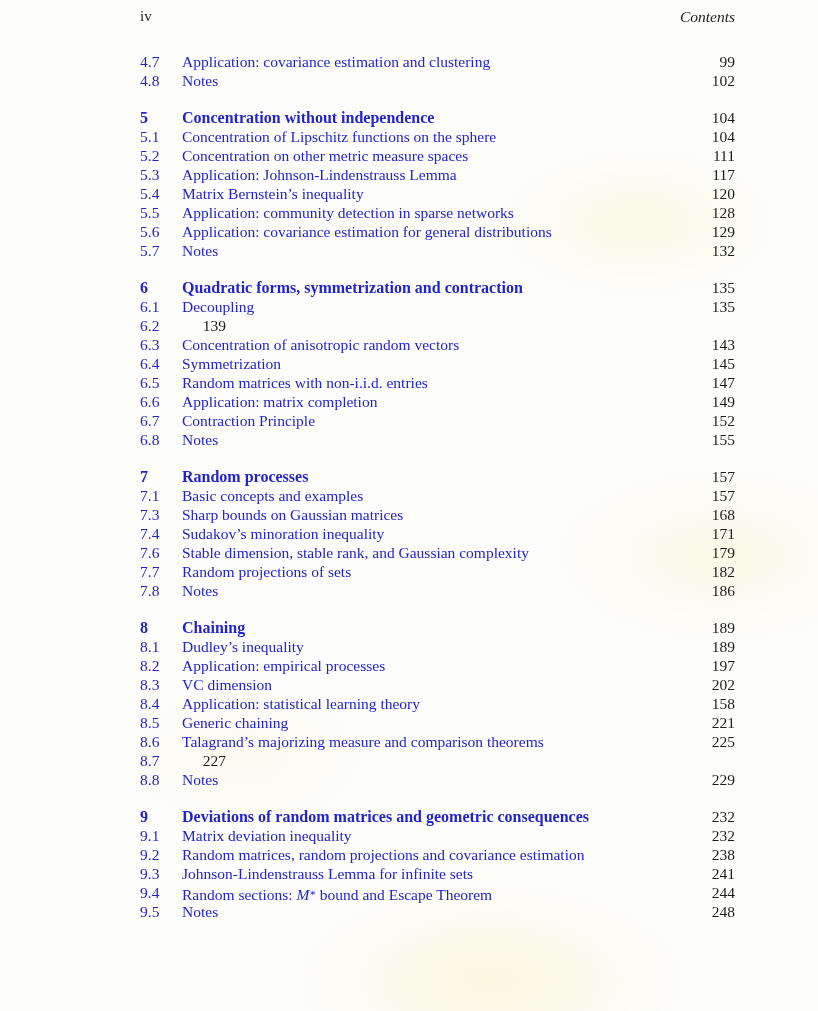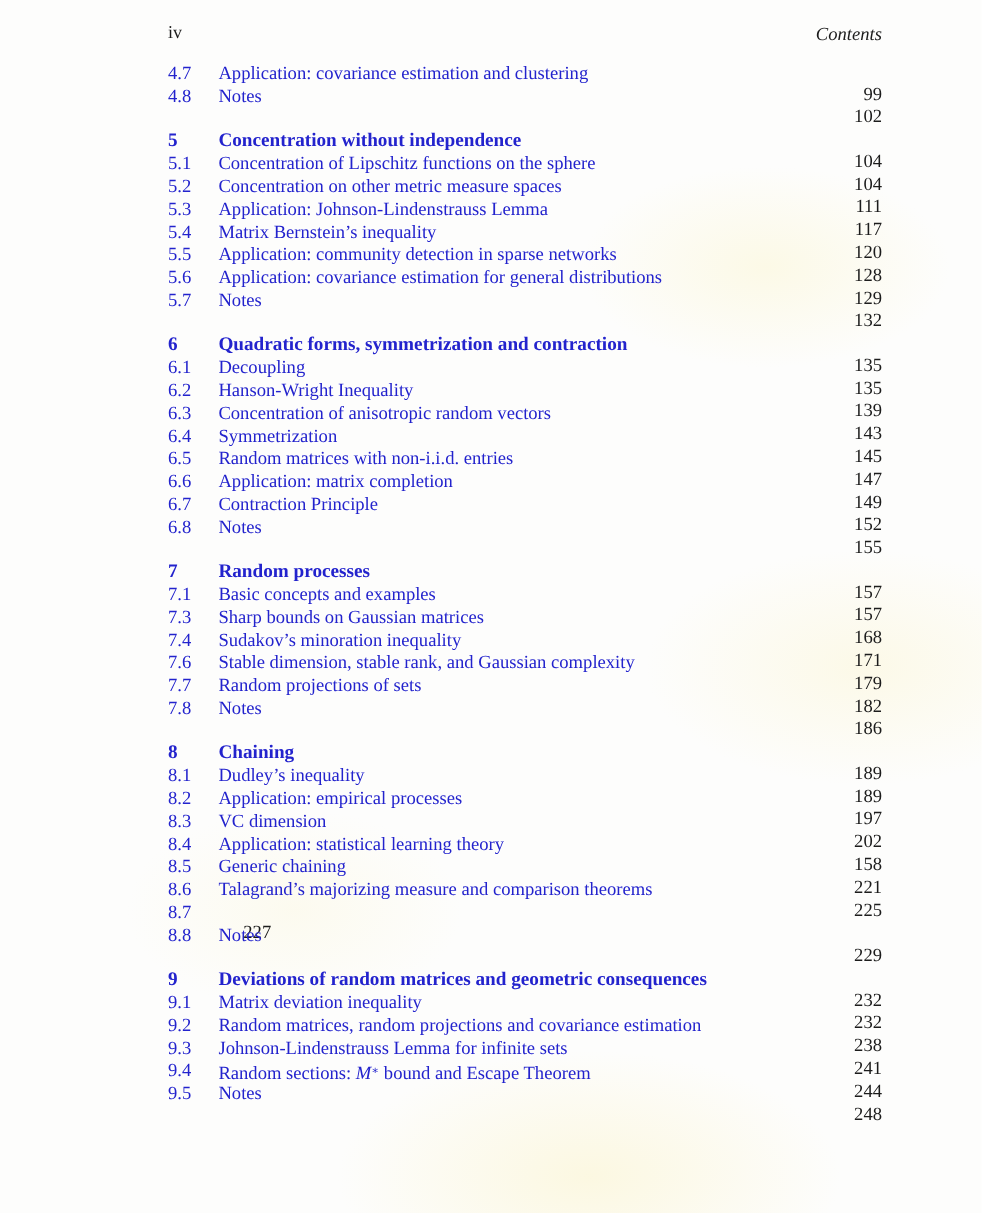--- a/index.html
+++ b/index.html
@@ -13,21 +13,21 @@
     width:818px; height:1011px;
     background:
       radial-gradient(220px 120px at 78% 22%, rgba(250,242,190,0.35), rgba(250,242,190,0) 70%),
       radial-gradient(260px 140px at 88% 55%, rgba(250,240,185,0.30), rgba(250,240,185,0) 70%),
       radial-gradient(300px 150px at 60% 97%, rgba(250,240,185,0.40), rgba(250,240,185,0) 70%),
       radial-gradient(200px 120px at 30% 75%, rgba(250,243,200,0.25), rgba(250,243,200,0) 70%),
       #fdfdfc;
     overflow:hidden;
   }
   .header {
-    position:absolute; top:20px; left:140px; width:595px; height:20px;text-decoration:underline;
+    position:absolute; top:8px; left:140px; width:595px; height:20px;text-decoration:underline;
   }
   .folio {
     position:absolute; left:0; top:0;
     font-size:15px; color:#1c1c1c;
   }
   .running-title {
     position:absolute; left:0; right:0; top:0;
     text-align:right; font-style:italic;
     font-size:15.5px; color:#1c1c1c;
   }
@@ -47,21 +47,20 @@
   }
   .title {
     flex:1 1 auto;
     color:#2323cd;
     white-space:nowrap; overflow:hidden;
   }
   .pg {
     flex:none; min-width:44px;
     text-align:right;
     color:#1c1c1c;
-    margin-top:17px;
   }
   .math { font-style:italic; }
   .sup { font-size:0.62em; vertical-align:0.45em; }
 </style>
 </head>
 <body>
 
 <div class="page">
   <div class="header">
     <span class="folio">iv</span>
@@ -135,21 +134,20 @@
   </div>
 
   <div class="row">
     <span class="num">6.1</span>
     <span class="title">Decoupling</span>
     <span class="pg">135</span>
   </div>
 
   <div class="row">
     <span class="num">6.2</span>
-    <span class="title">Hanson-Wright Inequality</span>
     <span class="pg">139</span>
   </div>
 
   <div class="row">
     <span class="num">6.3</span>
     <span class="title">Concentration of anisotropic random vectors</span>
     <span class="pg">143</span>
   </div>
 
   <div class="row">

